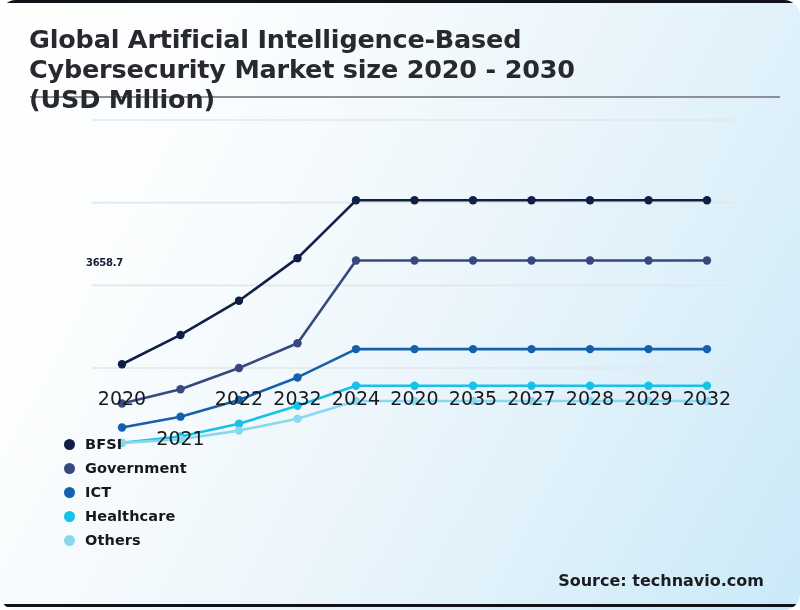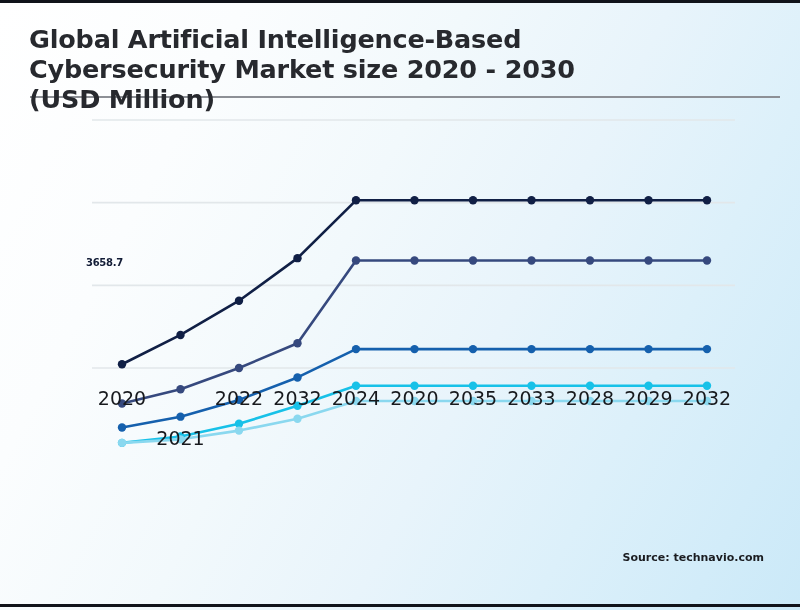--- a/index.html
+++ b/index.html
@@ -20,20 +20,21 @@
     background:
       linear-gradient(118deg,
         #ffffff 0%,
         #fbfdfe 22%,
         #f2f9fc 42%,
         #e8f4fb 60%,
         #dcf0fa 76%,
         #d2ecf9 90%,
         #cbe9f8 100%);
     overflow: hidden;
+    border-radius: 16px;
   }
   
   #top-rule {
     position: absolute;
     left: 0; top: 0;
     width: 800px; height: 3px;
     background: #10131a;
   }
   #bottom-rule {
     position: absolute;
@@ -120,22 +121,22 @@
     font-size: 10px;
     font-weight: bold;
     color: #121c36;
     letter-spacing: -0.3px;
     z-index: 5;
   }
   
   #source {
     position: absolute;
     right: 36px;
-    top: 551px;
-    font-size: 11px;
+    top: 571px;
+    font-size: 16px;
     font-weight: bold;
     color: #1a1c20;
   }
 </style>
 </head>
 <body>
 
 <div id="canvas">
 
   <div id="top-rule"></div>
@@ -225,25 +226,47 @@
     </svg>
 
   <div id="x-axis">
       <div class="x-tick" style="left: 122px;">2020</div>
       <div class="x-tick" style="left: 180.5px; margin-top: 40px;">2021</div>
       <div class="x-tick" style="left: 239px;">2022</div>
       <div class="x-tick" style="left: 297.5px;">2032</div>
       <div class="x-tick" style="left: 356px;">2024</div>
       <div class="x-tick" style="left: 414.5px;">2020</div>
       <div class="x-tick" style="left: 473px;">2035</div>
-      <div class="x-tick" style="left: 531.5px;">2033</div>
+      <div class="x-tick" style="left: 531.5px;">2027</div>
       <div class="x-tick" style="left: 590px;">2028</div>
       <div class="x-tick" style="left: 648.5px;">2029</div>
       <div class="x-tick" style="left: 707px;">2032</div>
     </div>
 
   <div id="first-label">3658.7</div>
 
+  <div id="legend">
+      <div class="legend-row">
+        <span class="legend-dot" style="background: rgb(16, 31, 69);"></span>
+        <span class="legend-label">BFSI</span>
+      </div>
+      <div class="legend-row">
+        <span class="legend-dot" style="background: rgb(54, 73, 126);"></span>
+        <span class="legend-label">Government</span>
+      </div>
+      <div class="legend-row">
+        <span class="legend-dot" style="background: rgb(21, 96, 173);"></span>
+        <span class="legend-label">ICT</span>
+      </div>
+      <div class="legend-row">
+        <span class="legend-dot" style="background: rgb(23, 193, 232);"></span>
+        <span class="legend-label">Healthcare</span>
+      </div>
+      <div class="legend-row">
+        <span class="legend-dot" style="background: rgb(138, 216, 239);"></span>
+        <span class="legend-label">Others</span>
+      </div>
+    </div>
 
   <div id="source">Source: technavio.com</div>
 
   <div id="bottom-rule"></div>
 </div>
 
 </body></html>

